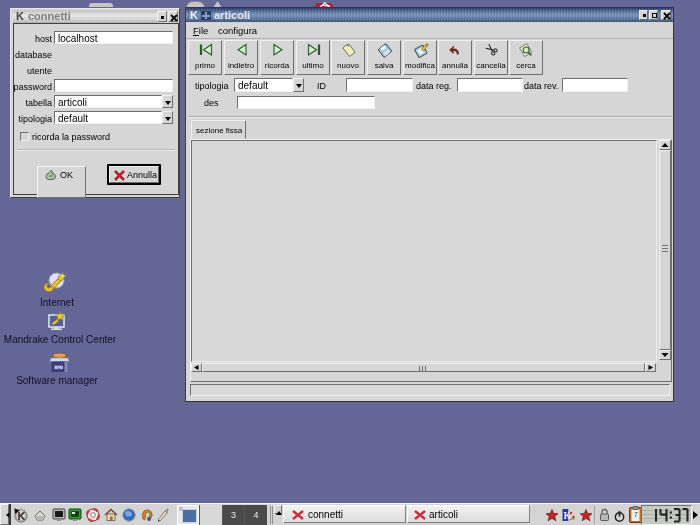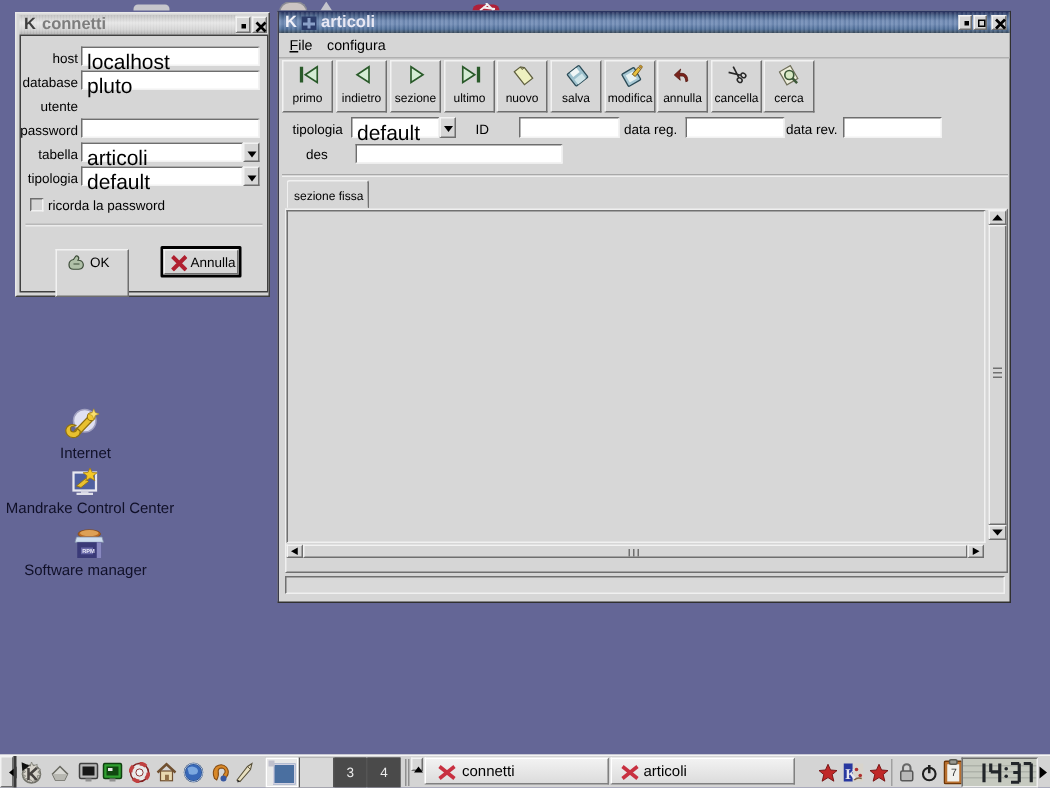--- a/index.html
+++ b/index.html
@@ -8,21 +8,21 @@
 .abs { position:absolute; }
 
 .raised { background:#d6d6d6; border:1px solid; border-color:#f2f2f2 #6e6e6e #6e6e6e #f2f2f2; }
 .sunken { background:#fff; border:1px solid; border-color:#6e6e6e #f2f2f2 #f2f2f2 #6e6e6e; }
 .lbl { font-size:10px; color:#000; }
 .tbb { width:34px; height:35px; }
 .tbi { position:absolute; left:9px; top:2px; }
 .tbl { position:absolute; left:0; top:20px; width:100%; text-align:center; font-size:8px; color:#000; }
 .clab { left:2px; width:39px; text-align:right; font-size:9px; color:#000; }
 .flab { font-size:9px; color:#000; }
-.fval { position:absolute; left:3px; top:1px; font-size:14px; color:#000; }
+.fval { position:absolute; left:3px; top:1px; font-size:10px; color:#000; }
 </style>
 </head>
 <body>
 
 <div class="abs" style="left:89px;top:3px;width:24px;height:4px;background:#c6c6cc;border-radius:3px 3px 0 0;"></div>
 <div class="abs" style="left:186px;top:1px;width:19px;height:7px;background:#ccc4c2;border-radius:9px 9px 0 0;border:1px solid #8a8a94;border-bottom:none;"></div>
 <div class="abs" style="left:213px;top:1px;width:9px;height:7px;background:#c4c4cc;clip-path:polygon(50% 0,100% 100%,0 100%);"></div>
 <div class="abs" style="left:315px;top:3px;width:18px;height:5px;background:#b02038;border-radius:4px 4px 0 0;"></div>
 <svg class="abs" style="left:319px;top:2px;" width="12" height="6" viewBox="0 0 12 6">
     <path d="M1 5 L6 1 M5 0 L10 5 M3 3 L11 4" stroke="#f0f0f0" stroke-width="1.3" fill="none"></path>
@@ -104,21 +104,21 @@
   <div class="raised abs tbb" style="left:38px;top:32px;">
     <svg class="tbi" width="16" height="14" viewBox="0 0 16 14">
         <path d="M12 1.5 L4 6.8 L12 12 Z" fill="#d4ecd4" stroke="#2a5a2a" stroke-width="1.1"></path>
       </svg>
     <span class="tbl">indietro</span>
     </div>
   <div class="raised abs tbb" style="left:74px;top:32px;">
     <svg class="tbi" width="16" height="14" viewBox="0 0 16 14">
         <path d="M4 1.5 L12 6.8 L4 12 Z" fill="#d4ecd4" stroke="#2a5a2a" stroke-width="1.1"></path>
       </svg>
-    <span class="tbl">sezione</span>
+    <span class="tbl">ricorda</span>
     </div>
   <div class="raised abs tbb" style="left:110px;top:32px;">
     <svg class="tbi" width="16" height="14" viewBox="0 0 16 14">
         <path d="M2.5 1.5 L10.5 6.8 L2.5 12 Z" fill="#d4ecd4" stroke="#2a5a2a" stroke-width="1.1"></path>
         <path d="M13 1.5 V12" stroke="#2a5a2a" stroke-width="2.2"></path>
       </svg>
     <span class="tbl">ultimo</span>
     </div>
   <div class="raised abs tbb" style="left:145px;top:32px;">
     <svg class="tbi" width="16" height="15" viewBox="0 0 16 15">
@@ -256,23 +256,20 @@
       </svg>
     </div>
 
   <div class="abs" style="left:2px;top:14px;width:166px;height:172px;border:1px solid #404040;background:#d6d6d6;"></div>
 
   <span class="clab abs" style="top:25px;">host</span>
   <div class="sunken abs" style="left:43px;top:22px;width:119px;height:13px;">
       <span class="fval">localhost</span>
     </div>
   <span class="clab abs" style="top:41px;">database</span>
-  <div class="sunken abs" style="left:43px;top:38px;width:119px;height:13px;">
-      <span class="fval">pluto</span>
-    </div>
   <span class="clab abs" style="top:57px;">utente</span>
   <span class="clab abs" style="top:73px;">password</span>
   <div class="sunken abs" style="left:43px;top:70px;width:119px;height:13px;"></div>
   <span class="clab abs" style="top:89px;">tabella</span>
   <div class="sunken abs" style="left:43px;top:86px;width:108px;height:13px;">
       <span class="fval">articoli</span>
     </div>
   <div class="raised abs" style="left:151px;top:86px;width:11px;height:13px;">
       <div class="abs" style="left:2px;top:5px;width:0;height:0;border:3px solid transparent;border-top:4px solid #000;"></div>
     </div>

